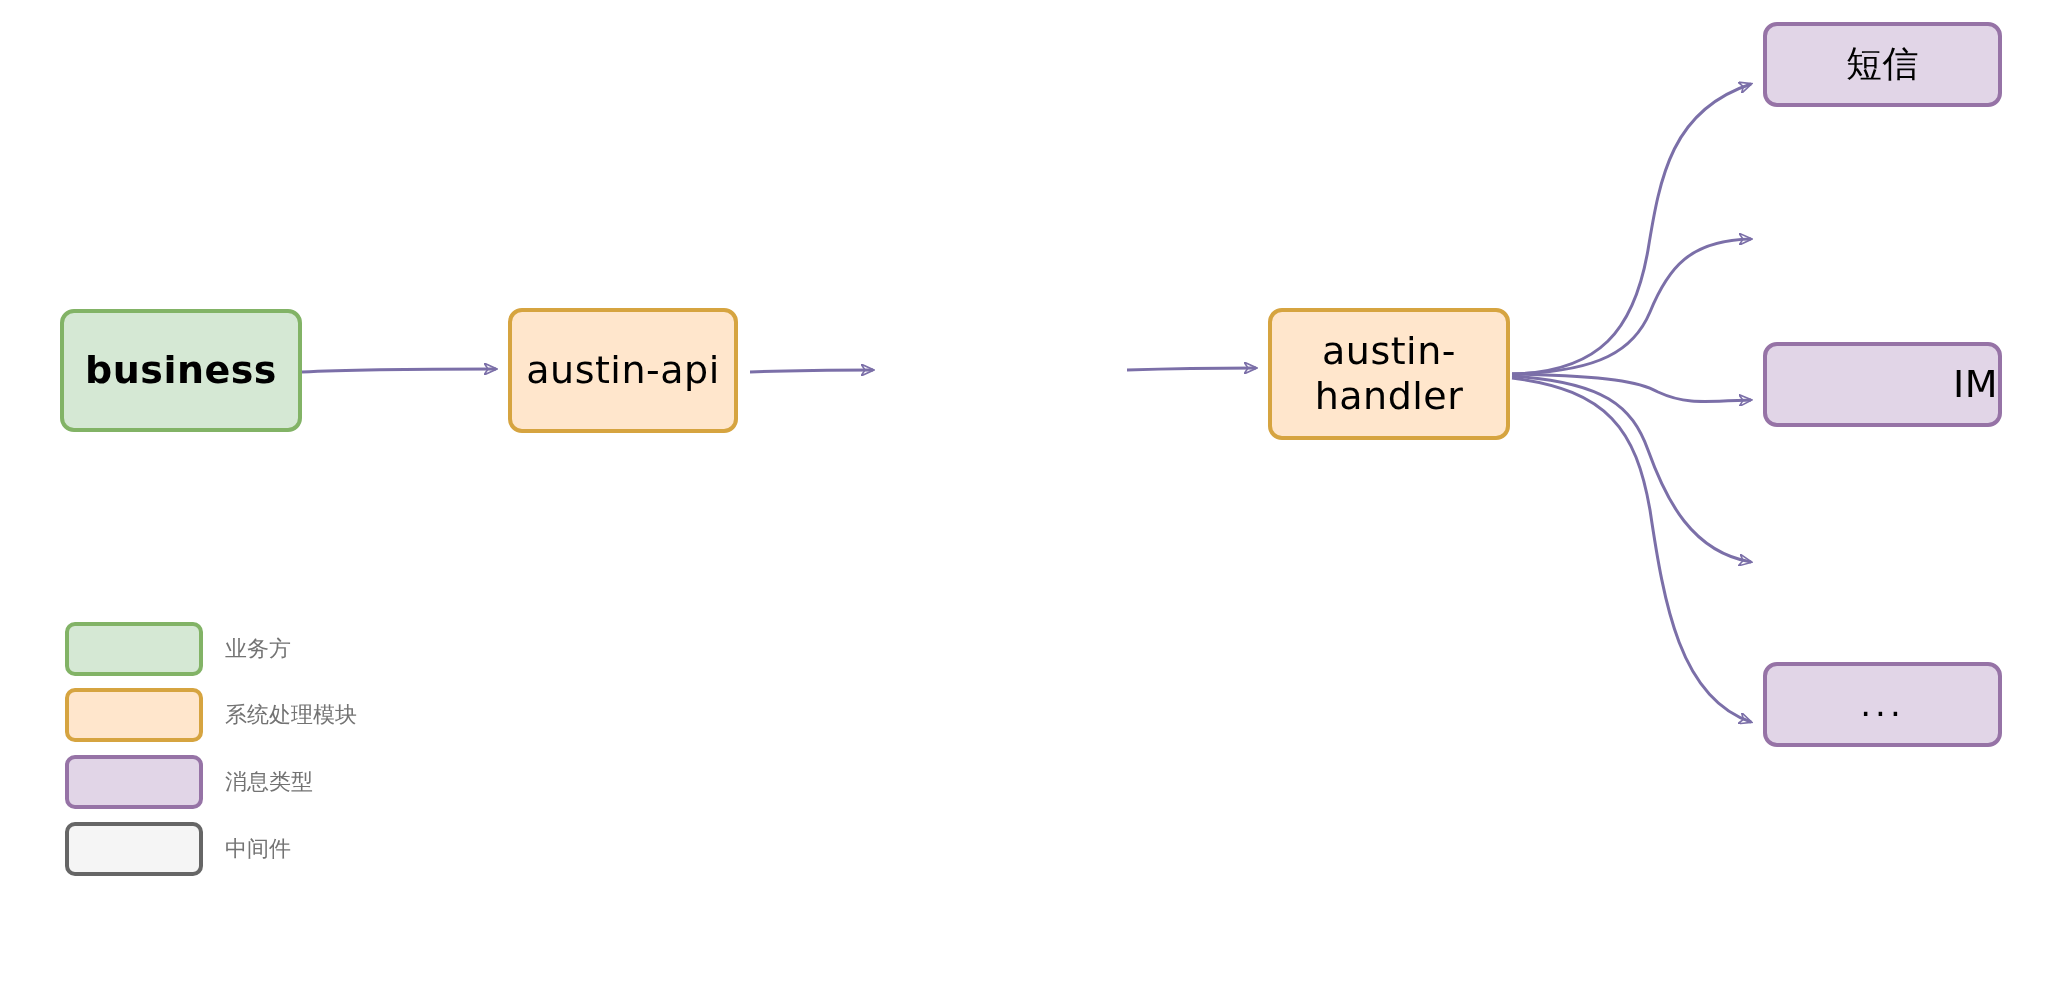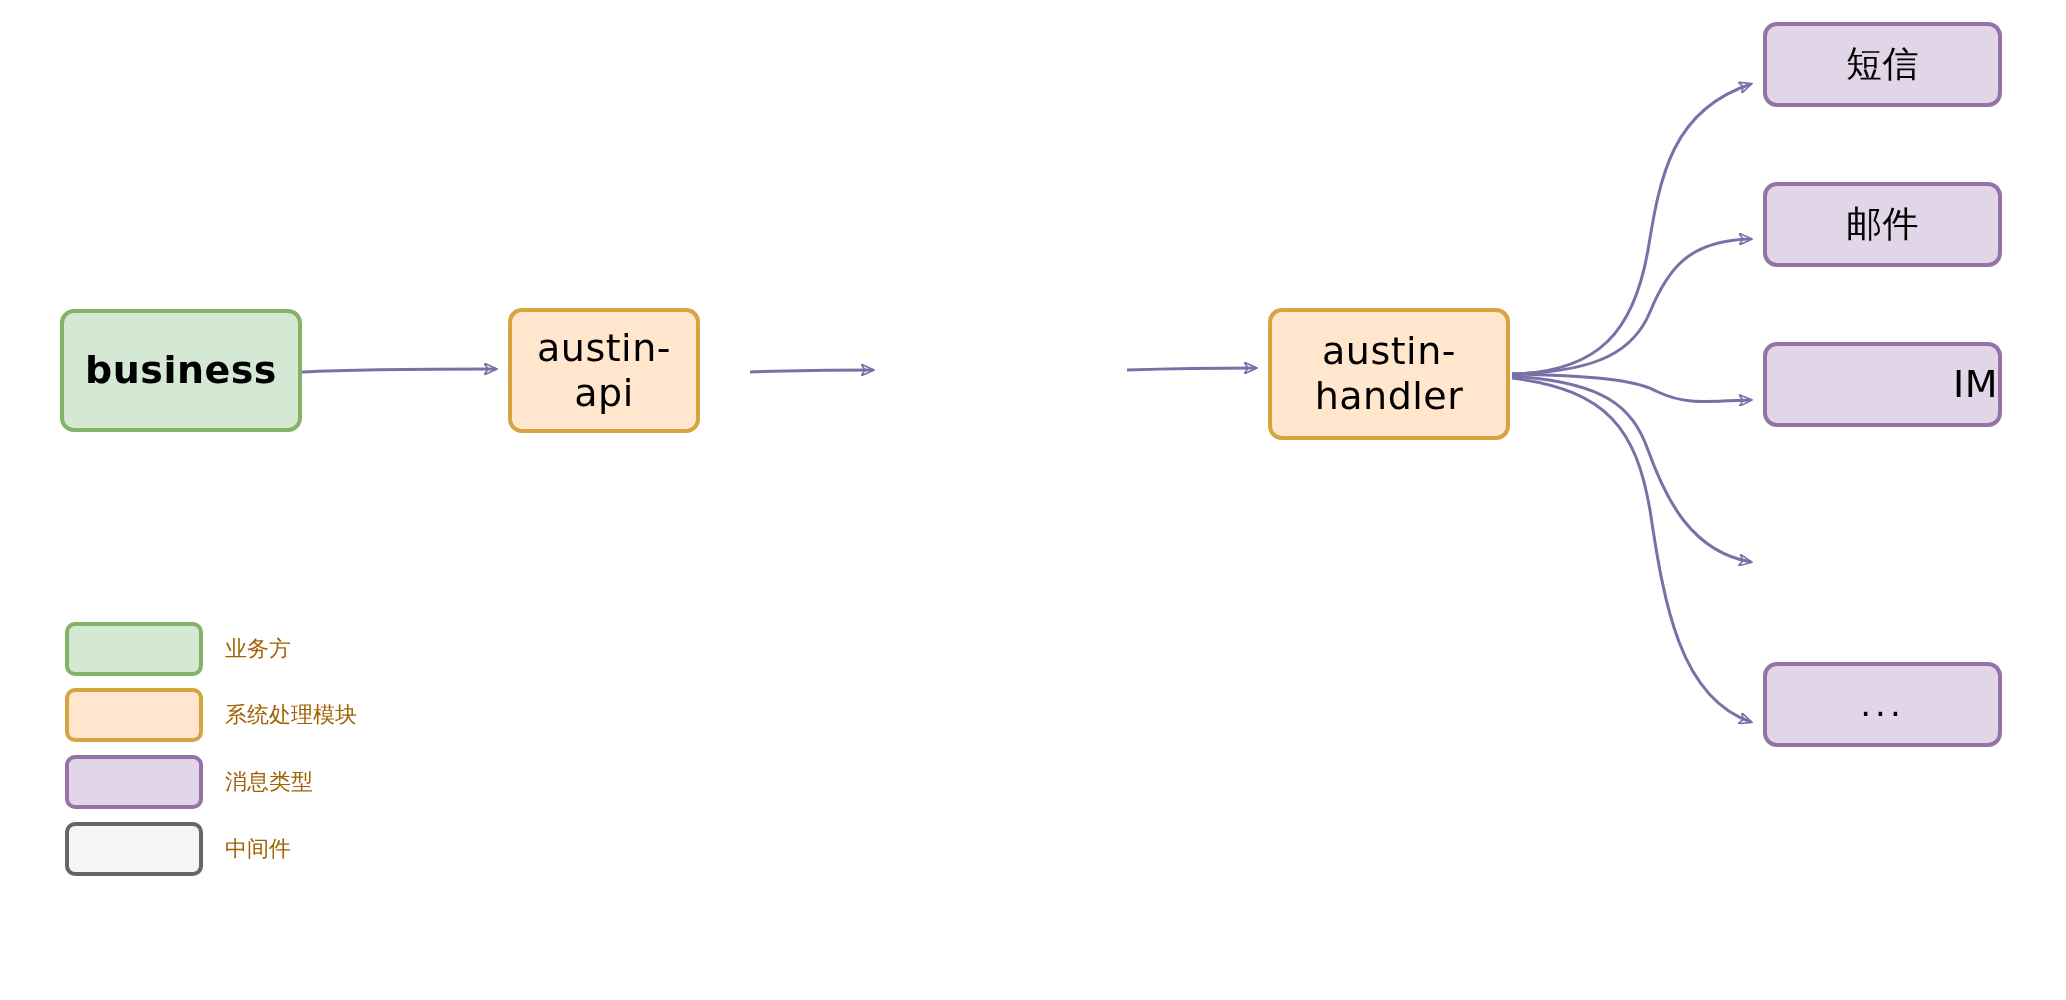--- a/index.html
+++ b/index.html
@@ -31,21 +31,21 @@
   .n-latin{font-family:"DejaVu Sans", sans-serif;font-size:38px;font-weight:400;}
   .n-cjk{font-family:"DejaVu Sans","Liberation Sans", sans-serif;font-size:36px;font-weight:400;}
 
   .t-green{background:#d5e8d4;border-color:#82b366;font-weight:bold;}
   .t-orange{background:#ffe6cc;border-color:#d6a440;}
   .t-purple{background:#e1d5e7;border-color:#9673a6;}
   .t-gray{background:#f5f5f5;border-color:#666666;}
 
   
   #node-business{left:60px;top:309px;width:242px;height:123px;}
-  #node-austin-api{left:508px;top:308px;width:192px;height:125px;}
+  #node-austin-api{left:508px;top:308px;width:230px;height:125px;}
   #node-mq{left:885px;top:308px;width:242px;height:120px;}
   #node-austin-handler{left:1268px;top:308px;width:242px;height:132px;}
 
   .ch-node{left:1763px;width:239px;height:85px;}
   #node-ch-0{top:22px;}
   #node-ch-1{top:182px;}
   #node-ch-2{top:342px;justify-content:flex-end;}
   #node-ch-3{top:502px;}
   #node-ch-4{top:662px;}
   #node-ch-4 .lbl{font-size:34px;letter-spacing:4px;line-height:.6;}
@@ -56,21 +56,21 @@
   
   #legend{position:absolute;left:0;top:0;}
   .lg-row{position:absolute;left:65px;}
   .lg-swatch{
     position:absolute;left:0;width:138px;height:54px;
     box-sizing:border-box;border-width:4px;border-style:solid;border-radius:10px;
   }
   .lg-label{
     position:absolute;left:160px;
     font-family:"DejaVu Sans","Liberation Sans", sans-serif;
-    font-size:22px;color:#a16207;white-space:nowrap;
+    font-size:22px;color:#737373;white-space:nowrap;
     line-height:54px;
   }
   #lg-0{top:622px;}
   #lg-1{top:688px;}
   #lg-2{top:755px;}
   #lg-3{top:822px;}
 </style>
 </head>
 <body>
 
@@ -106,23 +106,20 @@
 
   <div class="node t-orange n-latin" id="node-austin-handler">
     <span class="lbl">austin-
 handler</span>
   </div>
 
   <div class="node t-purple n-cjk ch-node" id="node-ch-0">
     <span class="lbl">短信</span>
   </div>
 
-  <div class="node t-purple n-cjk ch-node" id="node-ch-1">
-    <span class="lbl">邮件</span>
-  </div>
 
   <div class="node t-purple n-latin ch-node" id="node-ch-2">
     <span class="lbl">IM</span>
   </div>
 
 
   <div class="node t-purple n-latin ch-node" id="node-ch-4">
     <span class="lbl">...</span>
   </div>
 

